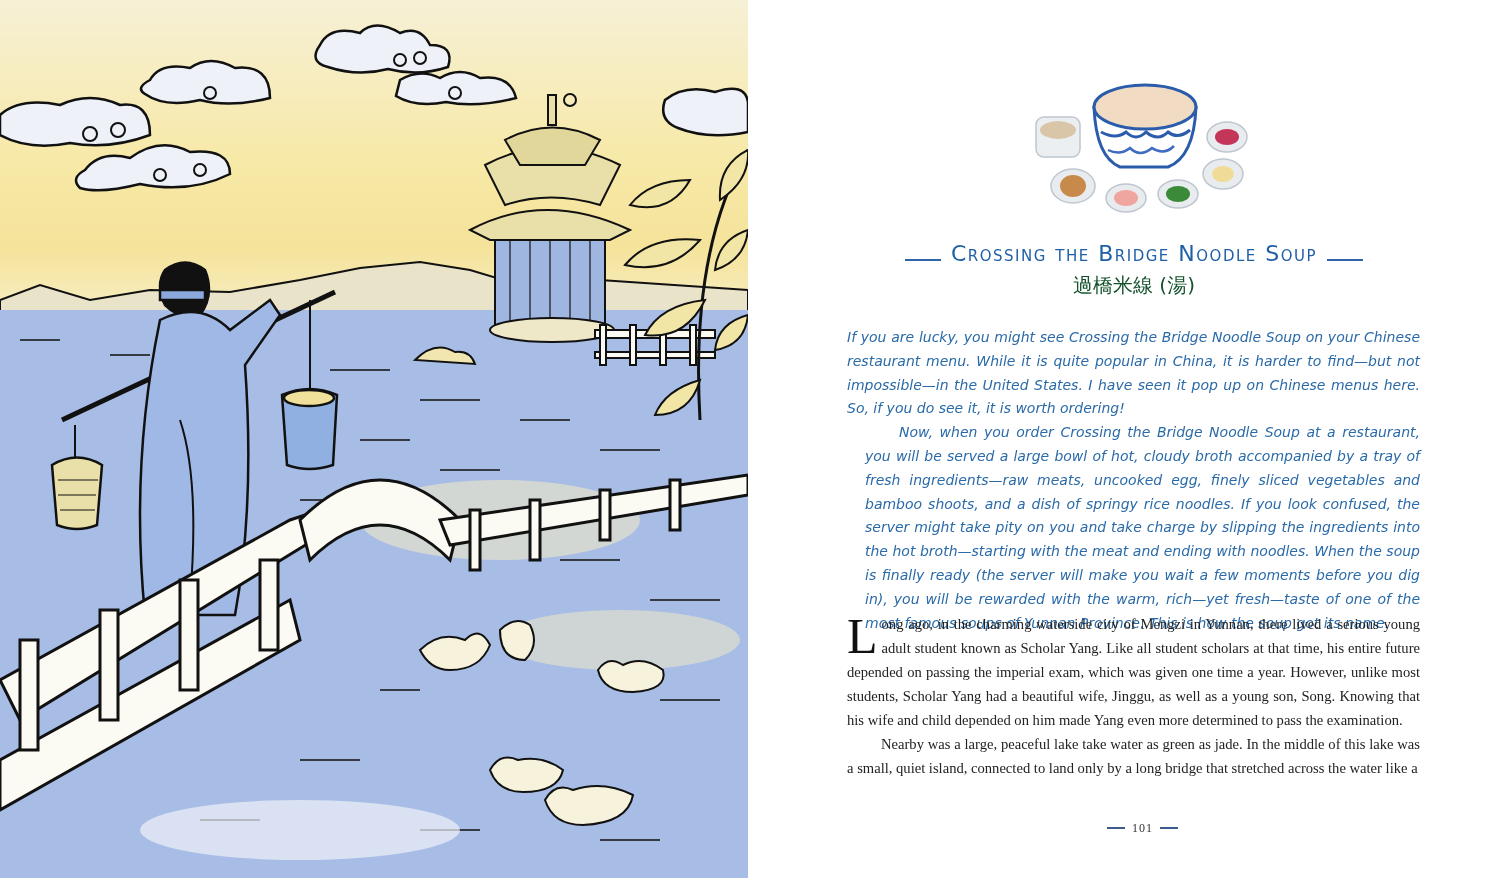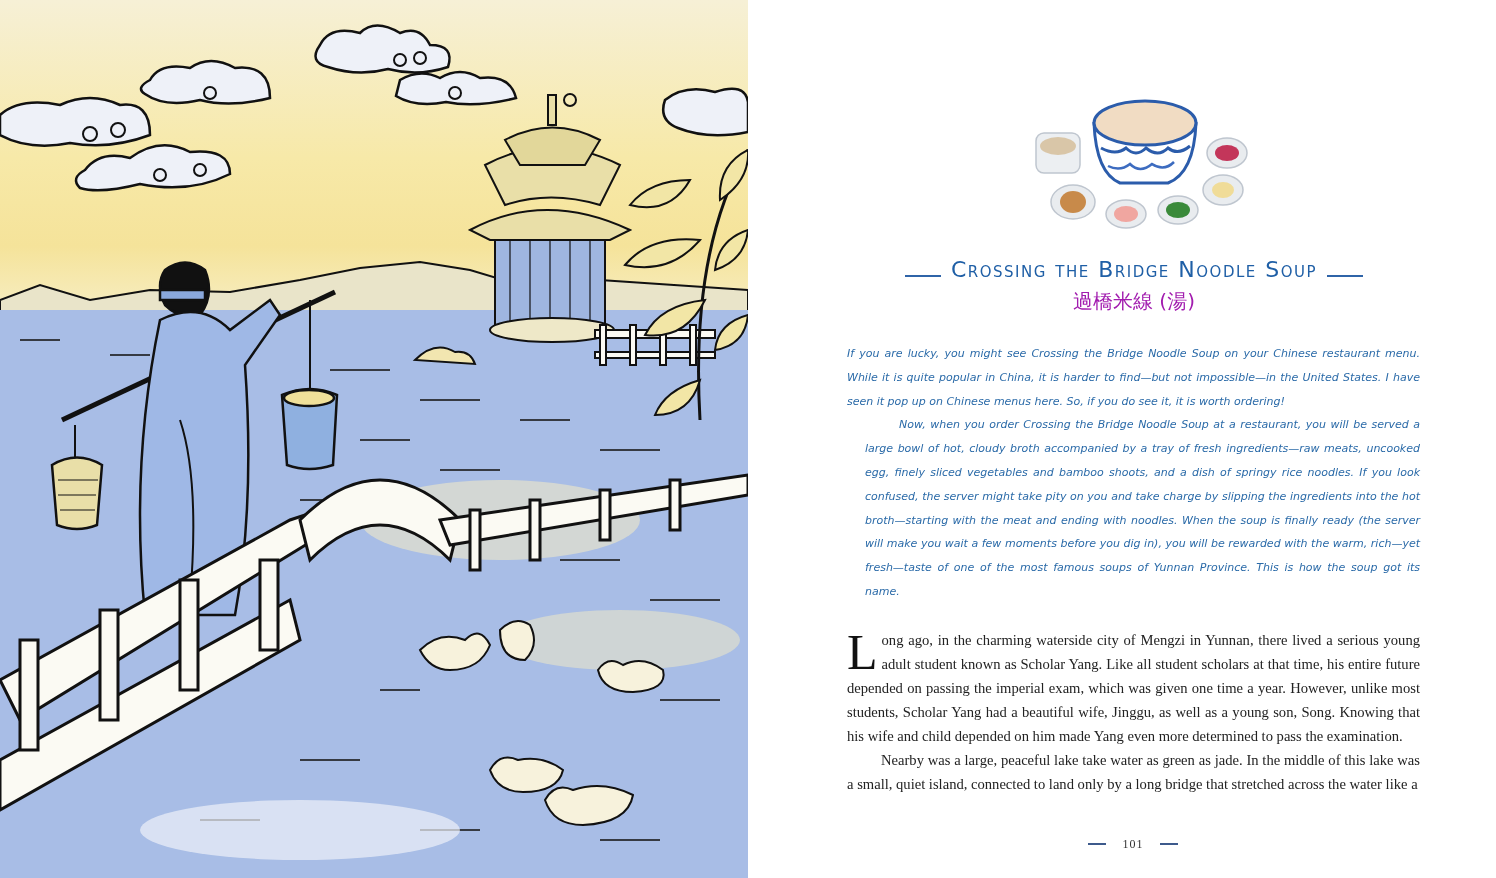--- a/index.html
+++ b/index.html
@@ -8,60 +8,60 @@
     position:relative; font-family:"DejaVu Serif", serif;
   }
   
   .illustration {
     position:absolute; left:0; top:0; width:748px; height:878px; overflow:hidden;
     background:linear-gradient(180deg,#f6f0d6 0%,#f7e9a8 18%,#f5e39a 28%,#f7eec4 36%,#dfe4f0 40%,#c3d0ec 48%,#a9bfe6 60%,#c9d5ef 75%,#e6ebf6 90%,#dfe6f5 100%);
   }
   .illustration svg { position:absolute; left:0; top:0; }
 
   
-  .page { position:absolute; left:748px; top:16px; width:748px; height:646px; background:#fff; }
+  .page { position:absolute; left:748px; top:0; width:748px; height:646px; background:#fff; }
   .food-art { position:absolute; left:268px; top:62px; width:250px; height:160px; }
 
   .title-row {
     position:absolute; left:107px; top:236px; width:558px; height:34px;
     display:flex; align-items:center; justify-content:center; gap:10px;
   }
   .title-rule { width:36px; height:2px; background:#2f64a8; margin-top:14px; }
   .title {
     color:#1f5fa6; font-family:"DejaVu Sans", sans-serif; font-size:22px; letter-spacing:1.5px;
     font-variant:small-caps; white-space:nowrap; font-weight:normal;
   }
   .subtitle {
     position:absolute; left:107px; width:558px; top:272px; text-align:center;
-    color:#a21caf; font-family:"DejaVu Sans", sans-serif; font-size:20px;
+    color:#14532d; font-family:"DejaVu Sans", sans-serif; font-size:20px;
   }
 
   .intro {
     position:absolute; left:99px; top:326px; width:573px;
     color:#2a6aa8; font-family:"DejaVu Sans", sans-serif; font-style:italic;
-    font-size:11px; line-height:23.8px; text-align:justify;
+    font-size:14px; line-height:23.8px; text-align:justify;
   }
   .intro p { margin:0; }
   .intro p + p { text-indent:34px;margin-left:18px; }
 
   .story {
     position:absolute; left:99px; top:612px; width:573px;
     color:#222; font-family:"Liberation Serif", serif;
     font-size:14.6px; line-height:24px; text-align:justify;
   }
   .story p { margin:0; }
   .story p + p { text-indent:34px; }
   .dropcap {
     float:left; font-size:50px; line-height:40px; margin:4px 4px 0 0; color:#111;
     font-family:"Liberation Serif", serif;
   }
 
   .folio {
     position:absolute; left:340px; top:820px; width:90px; height:16px;
-    display:flex; align-items:center; justify-content:space-between; gap:7px;
+    display:flex; align-items:center; justify-content:flex-end; gap:7px;
     color:#333; font-family:"Liberation Serif", serif; font-size:12px; letter-spacing:1px;
   }
   .folio-rule { width:18px; height:2px; background:#3d5a8c; }
 </style>
 </head>
 <body>
 
 <div class="illustration">
   <svg width="748" height="878" viewBox="0 0 748 878">
 

